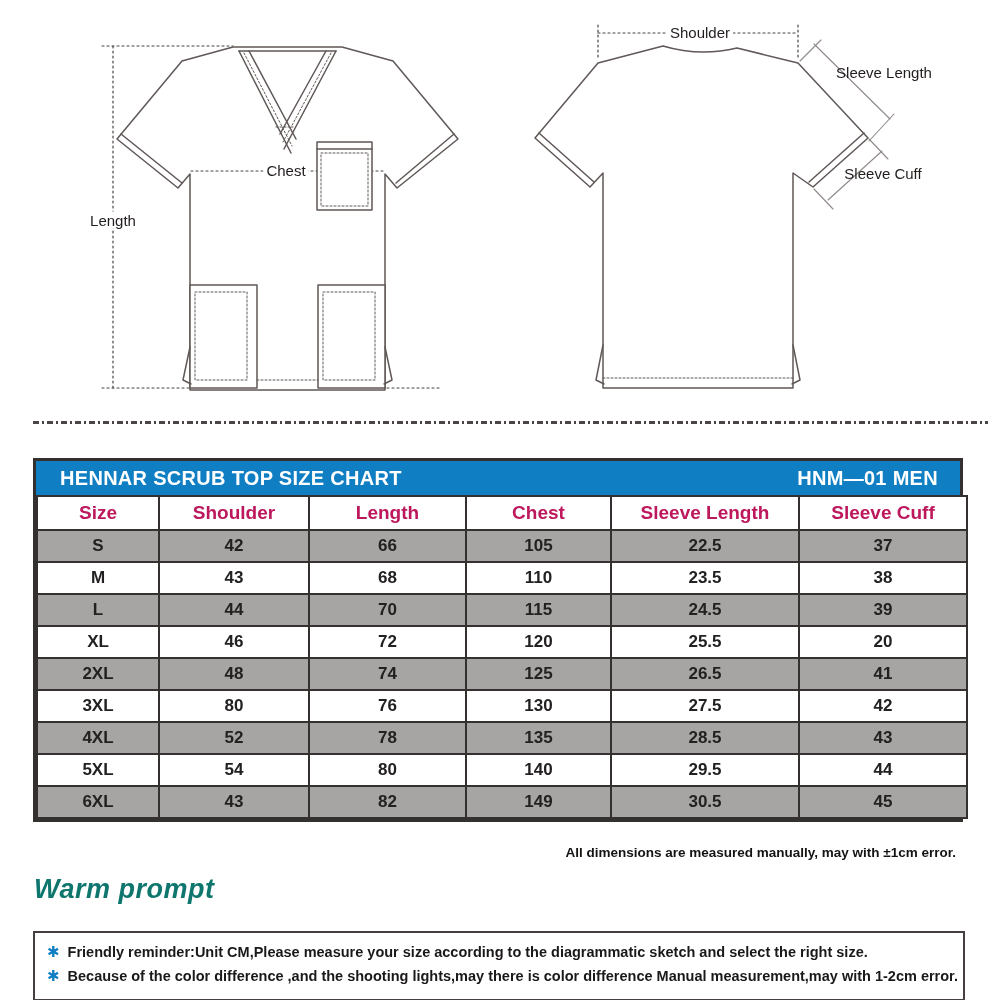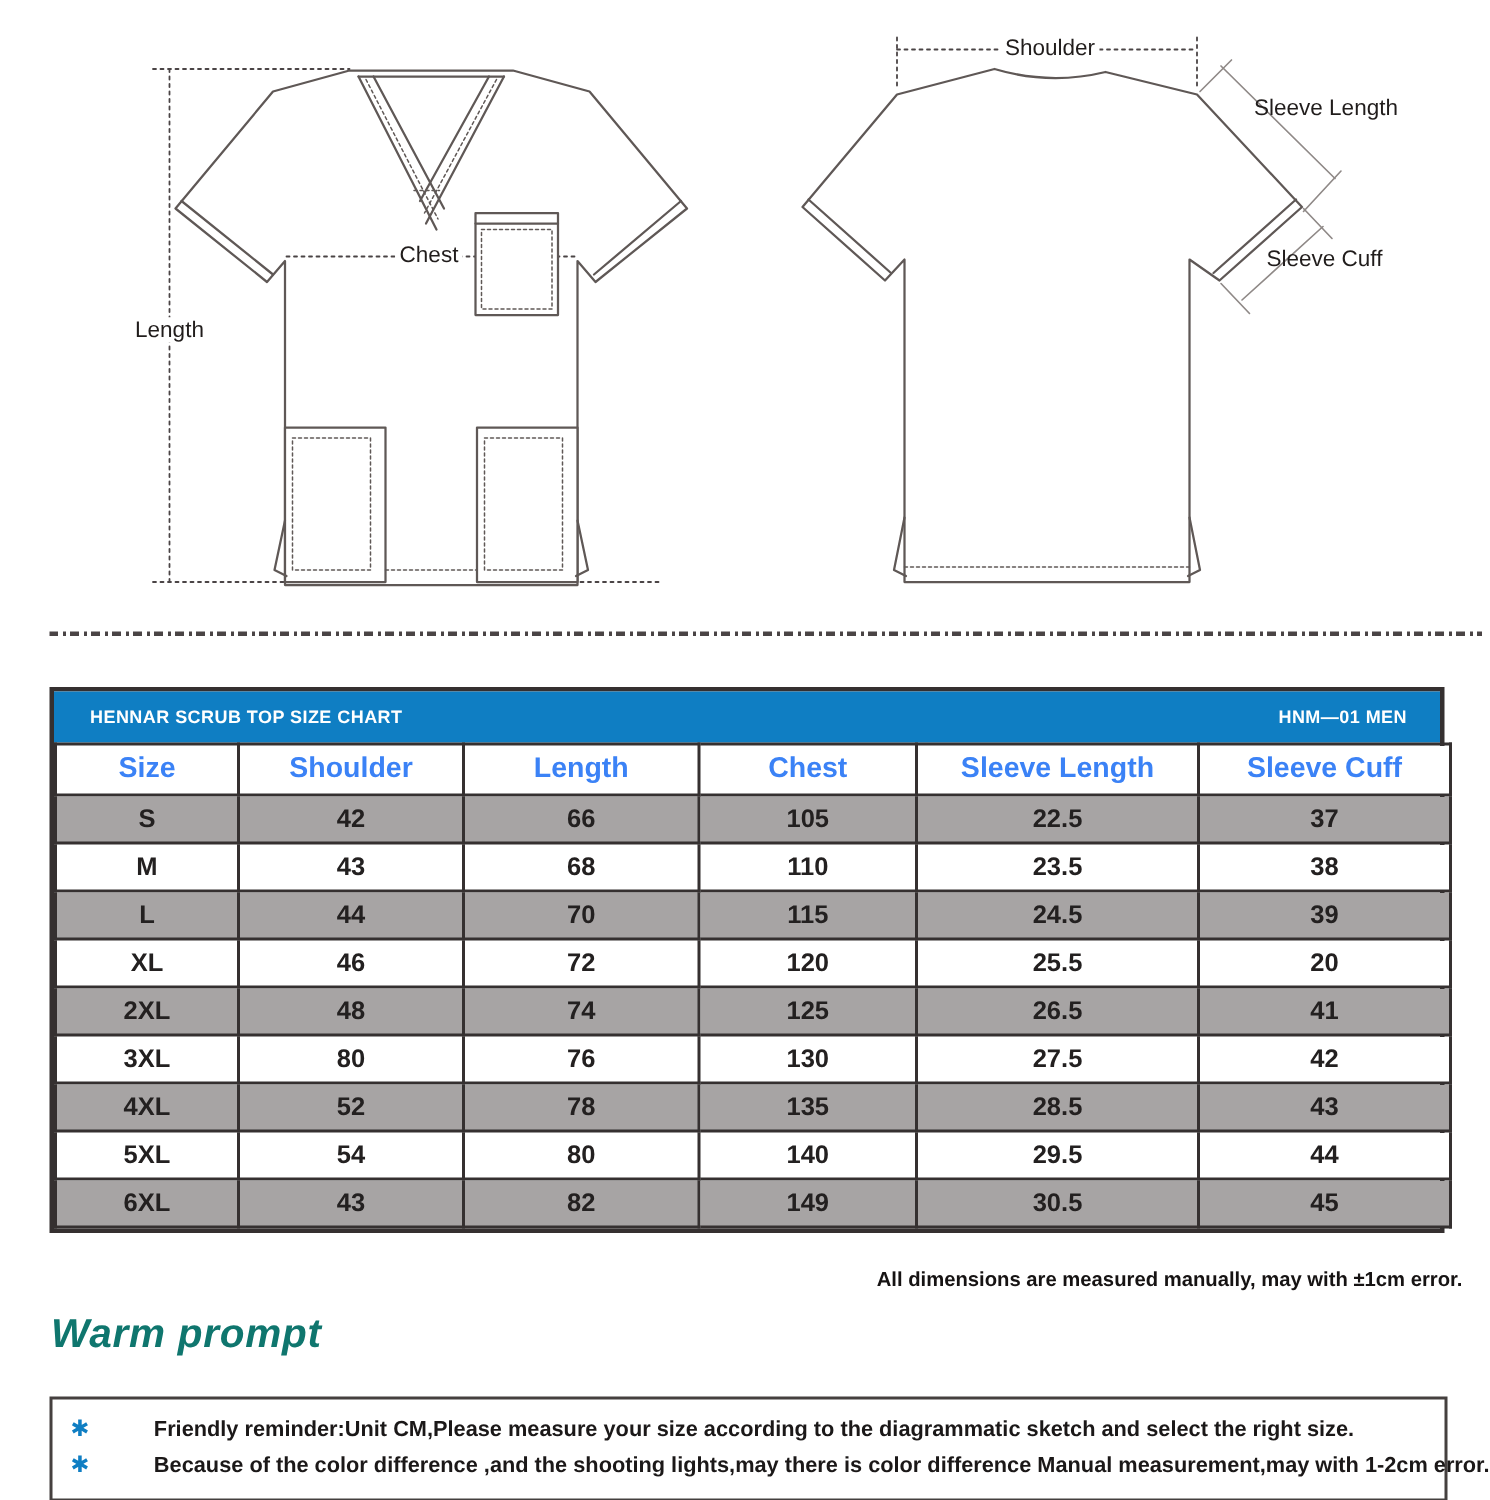--- a/index.html
+++ b/index.html
@@ -22,46 +22,46 @@
       #4a4445 9px,#4a4445 11px,transparent 11px,transparent 14px);
   }
   
   .table-wrap{
     position:absolute;left:33px;top:458px;width:930px;box-sizing:border-box;
     border:3px solid #353030;
   }
   .title-bar{
     height:34px;background:#0f7ec3;color:#ffffff;
     display:flex;align-items:center;justify-content:space-between;
-    font-size:12px;font-weight:bold;padding:0 22px 0 24px;letter-spacing:.3px;
+    font-size:20px;font-weight:bold;padding:0 22px 0 24px;letter-spacing:.3px;
   }
   table.size-chart{border-collapse:collapse;table-layout:fixed;width:100%;}
   .size-chart th,.size-chart td{
     border:2px solid #353030;text-align:center;font-weight:bold;
     padding:0;overflow:hidden;white-space:nowrap;
   }
-  .size-chart th{height:32px;font-size:19px;background:#ffffff;color:#3b82f6;}
+  .size-chart th{height:32px;font-size:19px;background:#ffffff;color:#be185d;}
   .size-chart td{height:30px;font-size:17px;color:#232020;background:#ffffff;}
   .size-chart tbody tr:nth-child(odd) td{background:#a7a4a4;}
   .measure-note{
-    position:absolute;left:45px;top:845px;width:930px;
+    position:absolute;left:26px;top:845px;width:930px;
     text-align:right;font-size:13.5px;font-weight:bold;color:#161313;
   }
   
   .warm-title{
     position:absolute;left:34px;top:874px;
     font-size:27px;font-weight:bold;font-style:italic;color:#0f766e;letter-spacing:.5px;
   }
   .note-box{
     position:absolute;left:33px;top:931px;width:932px;box-sizing:border-box;
     border:2px solid #45403f;background:#ffffff;padding:7px 10px 8px 10px;
   }
   .note-line{display:flex;align-items:baseline;margin:3px 0 6px 0;}
   .note-star{color:#0f7ec3;font-size:15px;margin:0 8px 0 2px;flex:0 0 auto;}
-  .note-text{font-size:14.5px;font-weight:bold;color:#1b1818;white-space:nowrap;margin-left:35px;}
+  .note-text{font-size:14.5px;font-weight:bold;color:#1b1818;white-space:nowrap;}
 </style>
 </head>
 <body>
 
 <div class="diagram">
   <svg width="993" height="432" viewBox="0 0 993 432">
     <g stroke="#5f5856" stroke-width="1.5" fill="none" stroke-linejoin="round" stroke-linecap="round">
 
       <g stroke="#4a4445" stroke-width="1.2" stroke-dasharray="2 3">
         <path d="M113,46 L113,388"></path>

